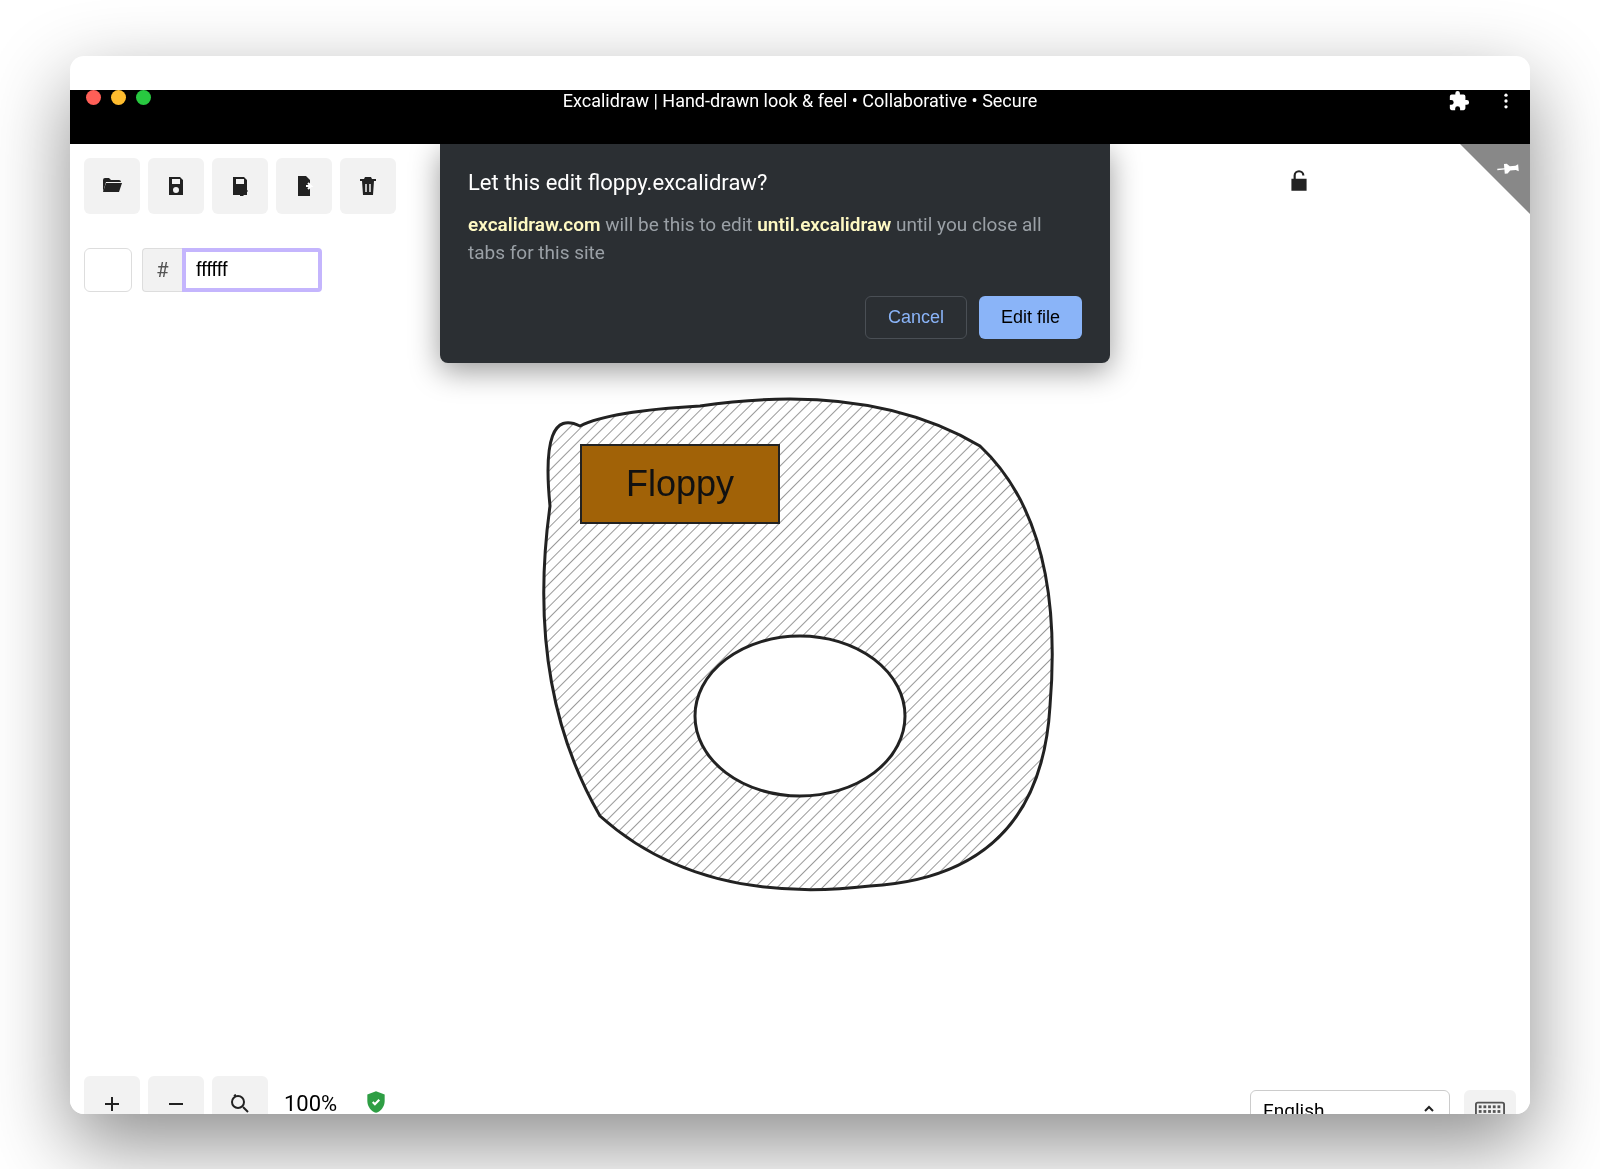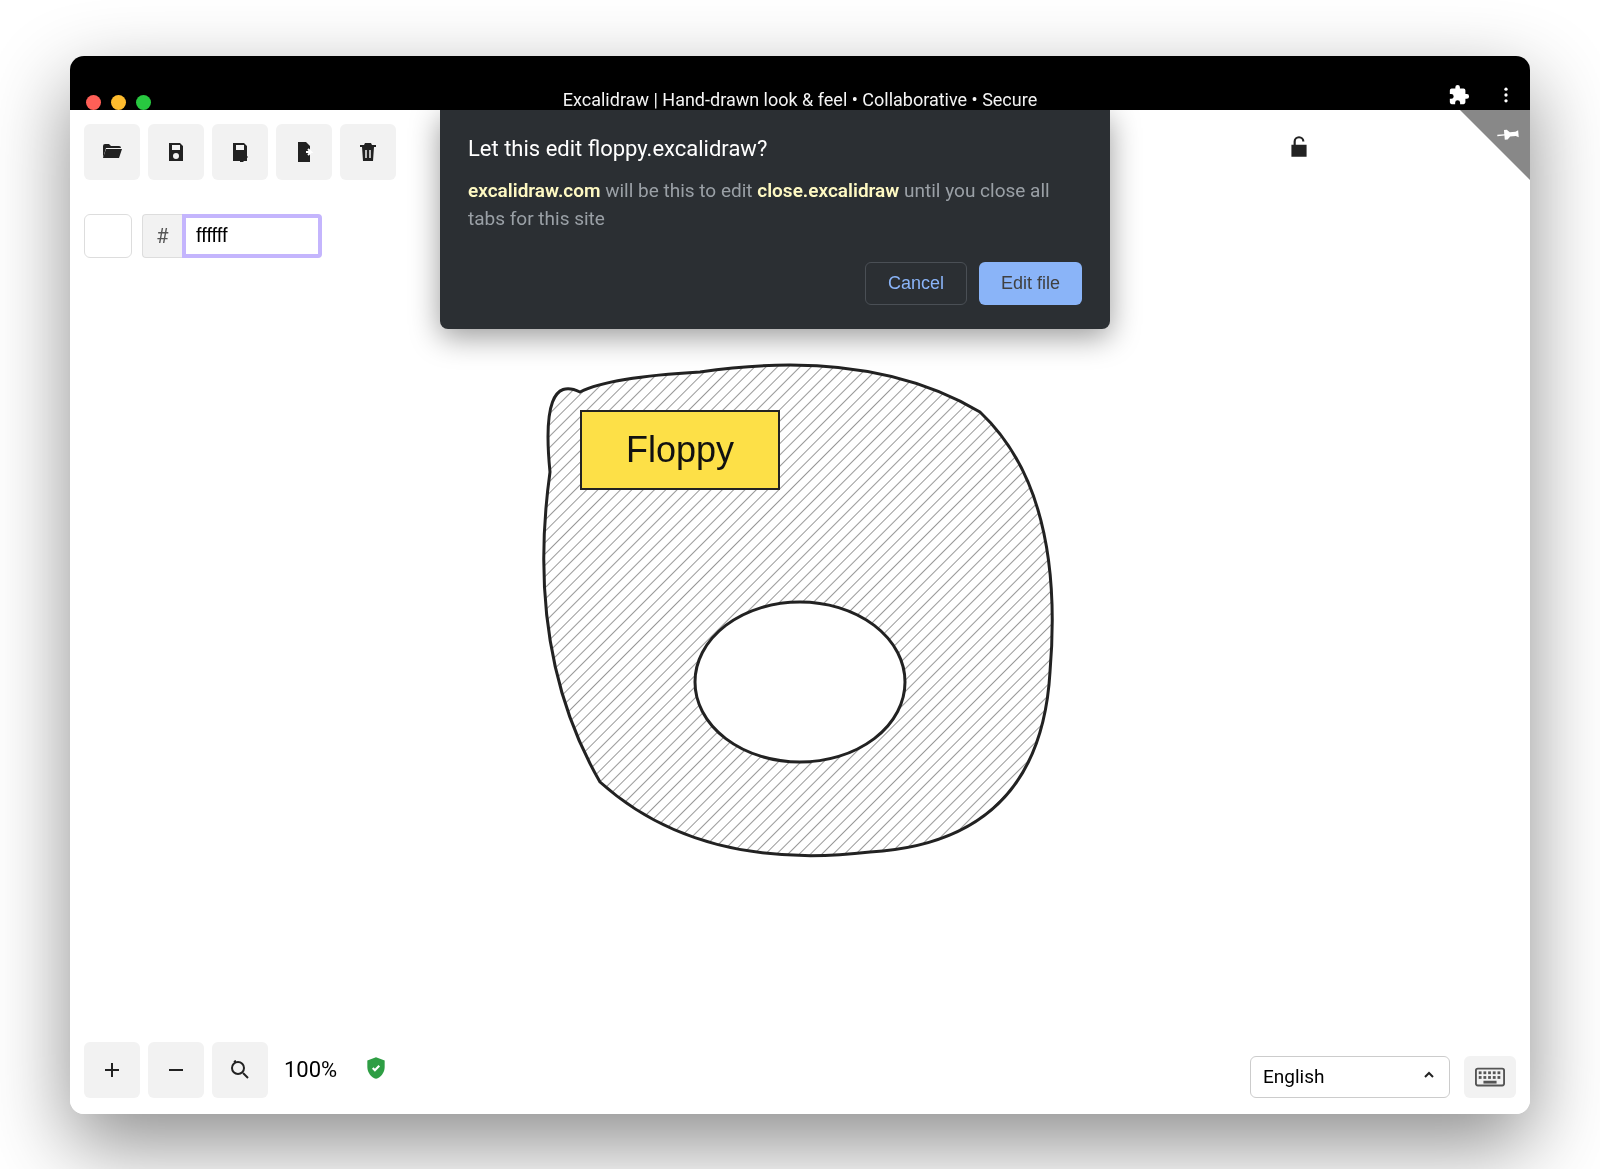--- a/index.html
+++ b/index.html
@@ -19,23 +19,24 @@
     border-radius: 14px;
     overflow: hidden;
     box-shadow: 0 30px 80px rgba(0,0,0,0.45);
     position: relative;
   }
   
   .titlebar {
     background: #000;
     height: 54px;
     display: flex;
-    align-items: flex-end;
+    align-items: flex-start;
     padding: 0 16px;
     position: relative;
+    margin-top: 34px;
   }
   .traffic-lights { display: flex; gap: 10px; }
   .tl { width: 15px; height: 15px; border-radius: 50%; }
   .tl.red { background:#ff5f57; }
   .tl.yellow { background:#febc2e; }
   .tl.green { background:#28c840; }
   .title-text {
     color: #fff;
     font-size: 18px;
     position: absolute;
@@ -242,35 +243,35 @@
     border: 1px solid #4a4f55;
     color: #8ab4f8;
     font-size: 18px;
     padding: 10px 22px;
     border-radius: 6px;
     cursor: pointer;
   }
   .btn-primary {
     background: #8ab4f8;
     border: none;
-    color: #404040;
+    color: #000000;
     font-size: 18px;
     padding: 10px 22px;
     border-radius: 6px;
     cursor: pointer;
   }
 
   
   .floppy-label {
     position: absolute;
     top: 300px;
     left: 510px;
     width: 200px;
     height: 80px;
-    background: #fde047;
+    background: #a16207;
     border: 2px solid #222;
     display: flex;
     align-items: center;
     justify-content: center;
     font-family: "Comic Sans MS", cursive, sans-serif;
     font-size: 36px;
     color: #111;
   }
 </style>
 </head>
@@ -417,21 +418,21 @@
             <rect x="19" y="9" width="3" height="3" fill="#555"></rect>
             <rect x="24" y="9" width="3" height="3" fill="#555"></rect>
           <rect x="9" y="14" width="14" height="3" fill="#555"></rect>
         </svg>
       </div>
     </div>
 
     <div class="perm-dialog">
       <div class="perm-title">Let this edit floppy.excalidraw?</div>
       <div class="perm-body">
-        <strong>excalidraw.com</strong><span> will be this to edit </span><strong>close.excalidraw</strong><span> until you close all tabs for this site</span>
+        <strong>excalidraw.com</strong><span> will be this to edit </span><strong>until.excalidraw</strong><span> until you close all tabs for this site</span>
       </div>
       <div class="perm-actions">
         <button class="btn-cancel">Cancel</button>
         <button class="btn-primary">Edit file</button>
       </div>
     </div>
 
   </div>
 </div>
 

